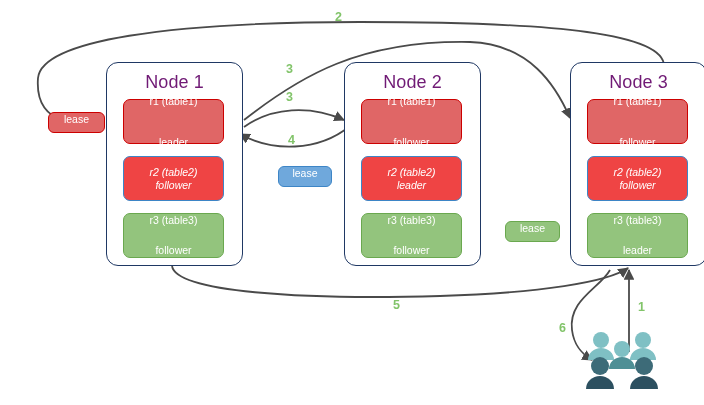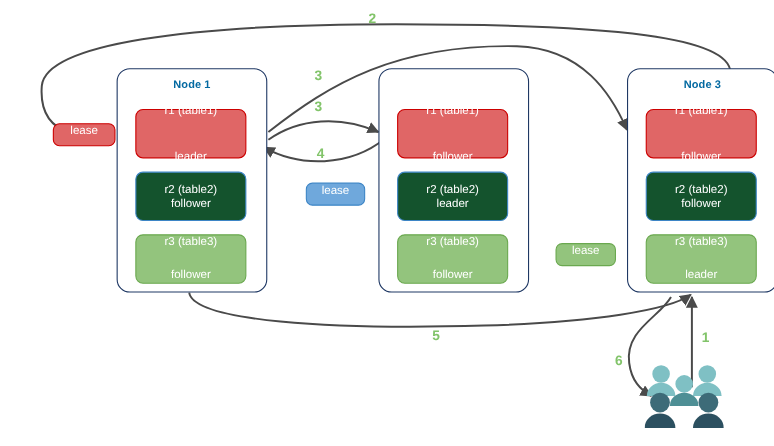--- a/index.html
+++ b/index.html
@@ -18,23 +18,23 @@
     border:1.6px solid #1f3864;
     border-radius:12px;
     background:#ffffff;
     box-sizing:border-box;
   }
   .node-title{
     position:absolute;
     left:0;right:0;
     top:9px;
     text-align:center;
-    font-size:10px;
-    font-weight:bold;
-    color:#0369a1;
+    font-size:18px;
+    font-weight:normal;
+    color:#701a75;
     letter-spacing:.1px;
   }
   .replica{
     position:absolute;
     left:16px;
     width:101px;
     height:45px;
     border-radius:7px;
     box-sizing:border-box;
     display:flex;
@@ -42,21 +42,21 @@
     align-items:center;
     justify-content:center;
     color:#ffffff;
     font-size:10.5px;
     line-height:13px;
     text-align:center;
   }
   .replica .l1{display:block;}
   .replica .l2{display:block;}
   .r-red{background:#e06666;border:1.4px solid #cc0000;gap:28px;}
-  .r-blue{background:#14532d;border:1.4px solid #3d85c6;}
+  .r-blue{background:#ef4444;border:1.4px solid #3d85c6;font-style:italic;}
   .r-green{background:#93c47d;border:1.4px solid #6aa84f;justify-content:space-between;}
 
   .lease{
     position:absolute;
     border-radius:6px;
     box-sizing:border-box;
     display:flex;justify-content:center;
     color:#ffffff;
     font-size:10.5px;
     height:21px;
@@ -111,20 +111,21 @@
       <span class="l1">r2 (table2)</span>
       <span class="l2">follower</span>
     </div>
     <div class="replica r-green" style="top:150px;">
       <span class="l1">r3 (table3)</span>
       <span class="l2">follower</span>
     </div>
   </div>
 
   <div class="node-box" style="left:344px;top:62px;width:137px;height:204px;">
+    <div class="node-title">Node 2</div>
     <div class="replica r-red" style="top:36px;">
       <span class="l1">r1 (table1)</span>
       <span class="l2">follower</span>
     </div>
     <div class="replica r-blue" style="top:93px;">
       <span class="l1">r2 (table2)</span>
       <span class="l2">leader</span>
     </div>
     <div class="replica r-green" style="top:150px;">
       <span class="l1">r3 (table3)</span>

